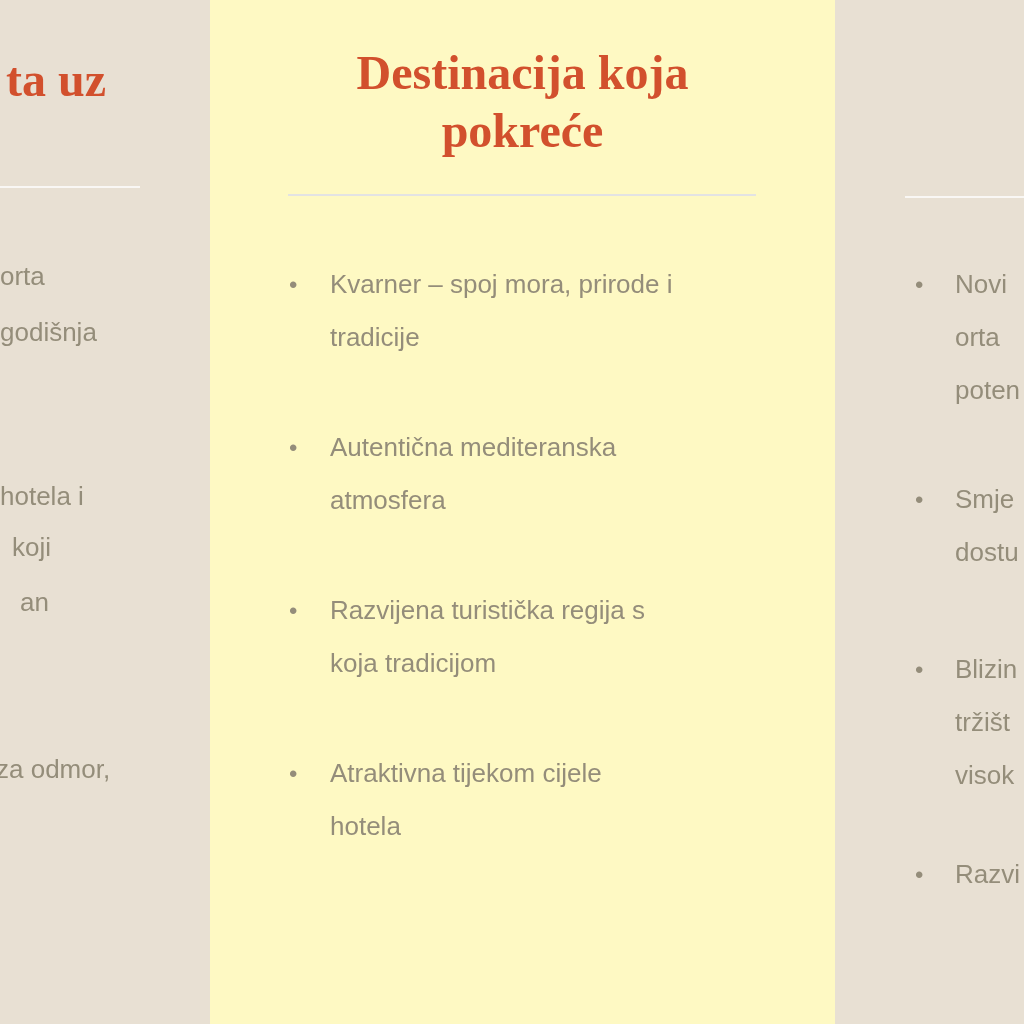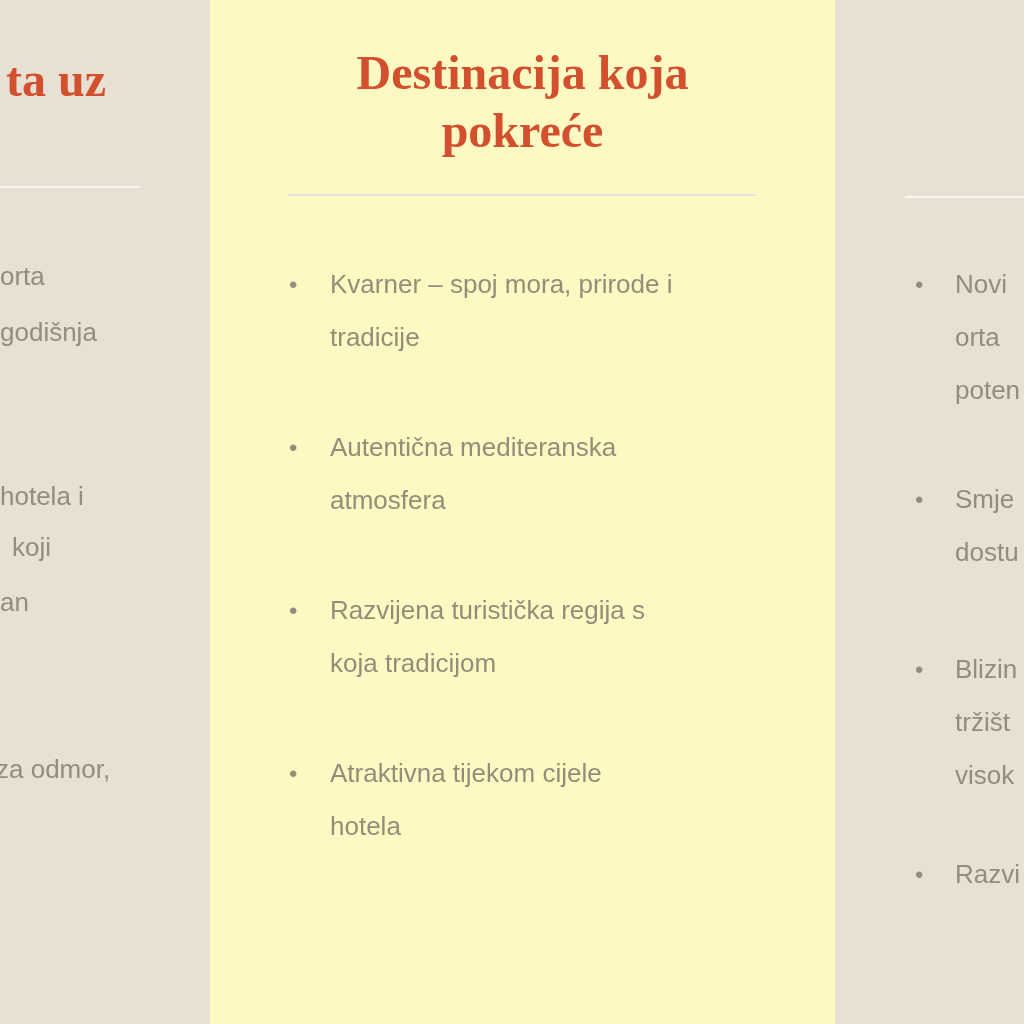--- a/index.html
+++ b/index.html
@@ -82,21 +82,21 @@
   
   .l-frag{
     position:absolute;
     left:0;
     white-space:nowrap;
   }
   #l-frag-0{top:250px;}
   #l-frag-1{top:306px;}
   #l-frag-2{top:470px;}
   #l-frag-3{top:521px;left:12px;}
-  #l-frag-4{top:576px;}
+  #l-frag-4{top:576px;padding-left:20px;}
   #l-frag-5{top:743px;left:-4px;}
 </style>
 </head>
 <body>
 
 <div id="stage">
 
   <div id="left-card" class="card beige">
     <div id="left-title" class="slide-title">ta uz</div>
     <div id="left-divider" class="divider on-beige"></div>

